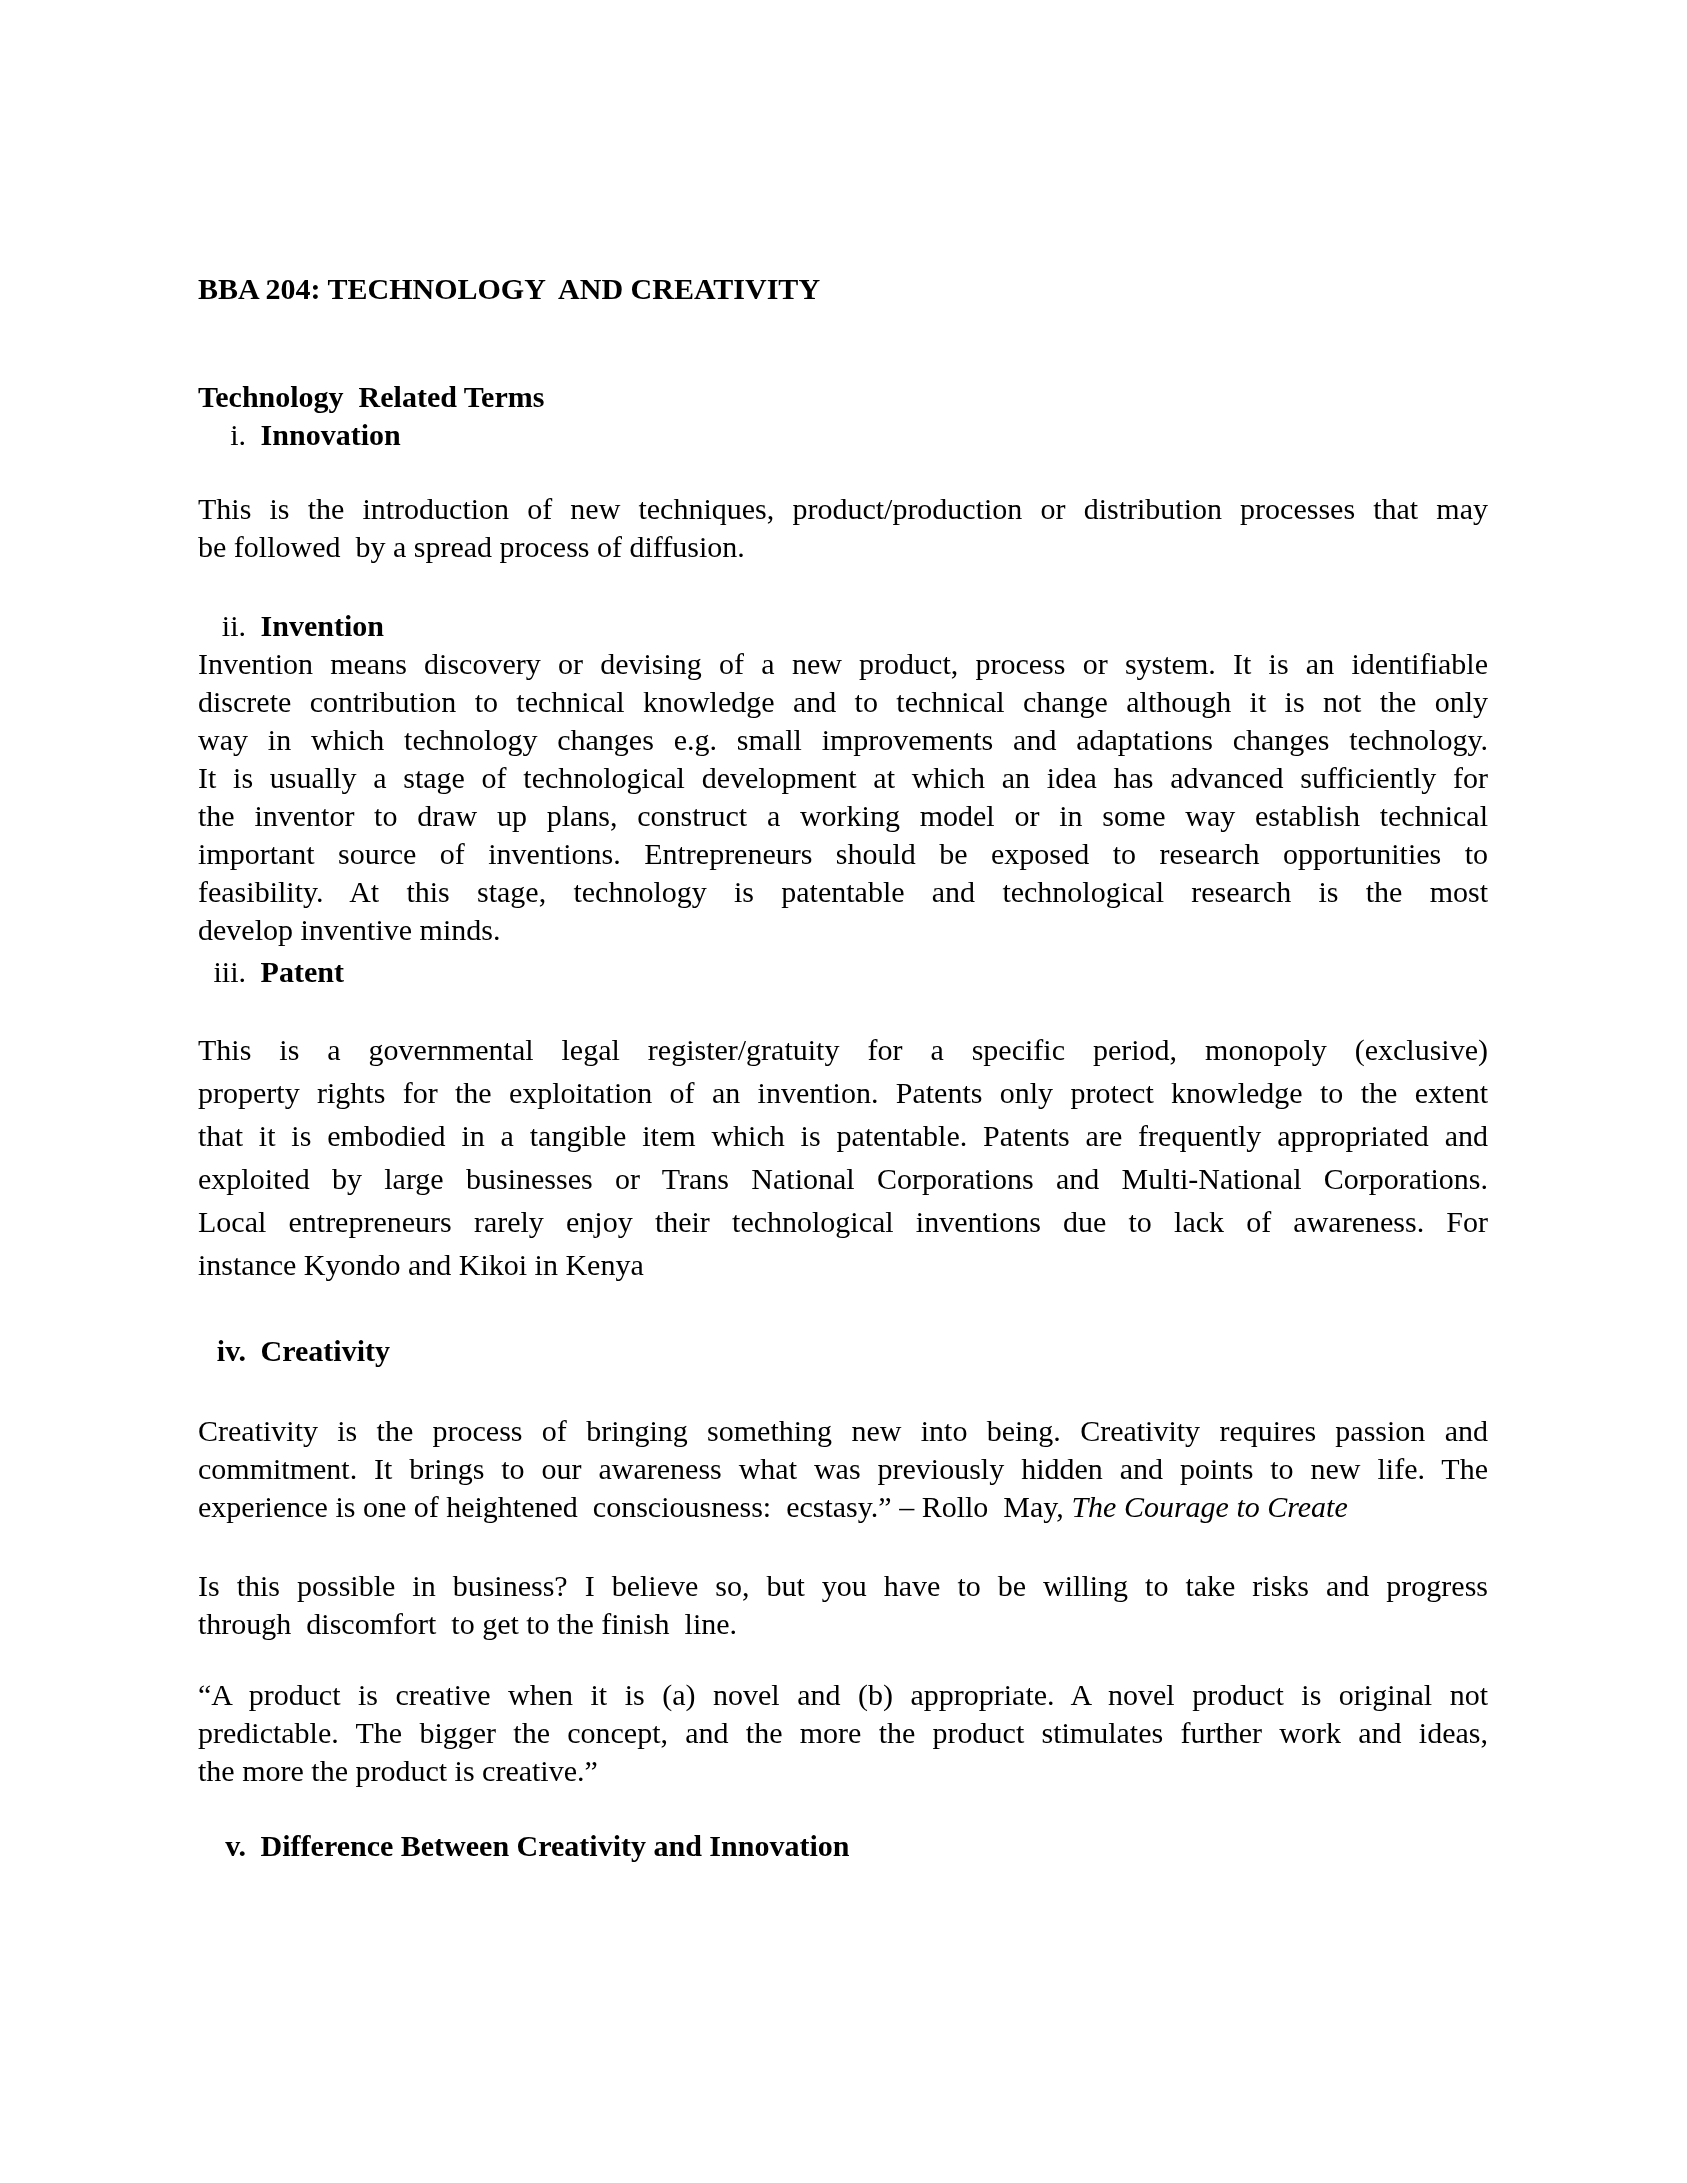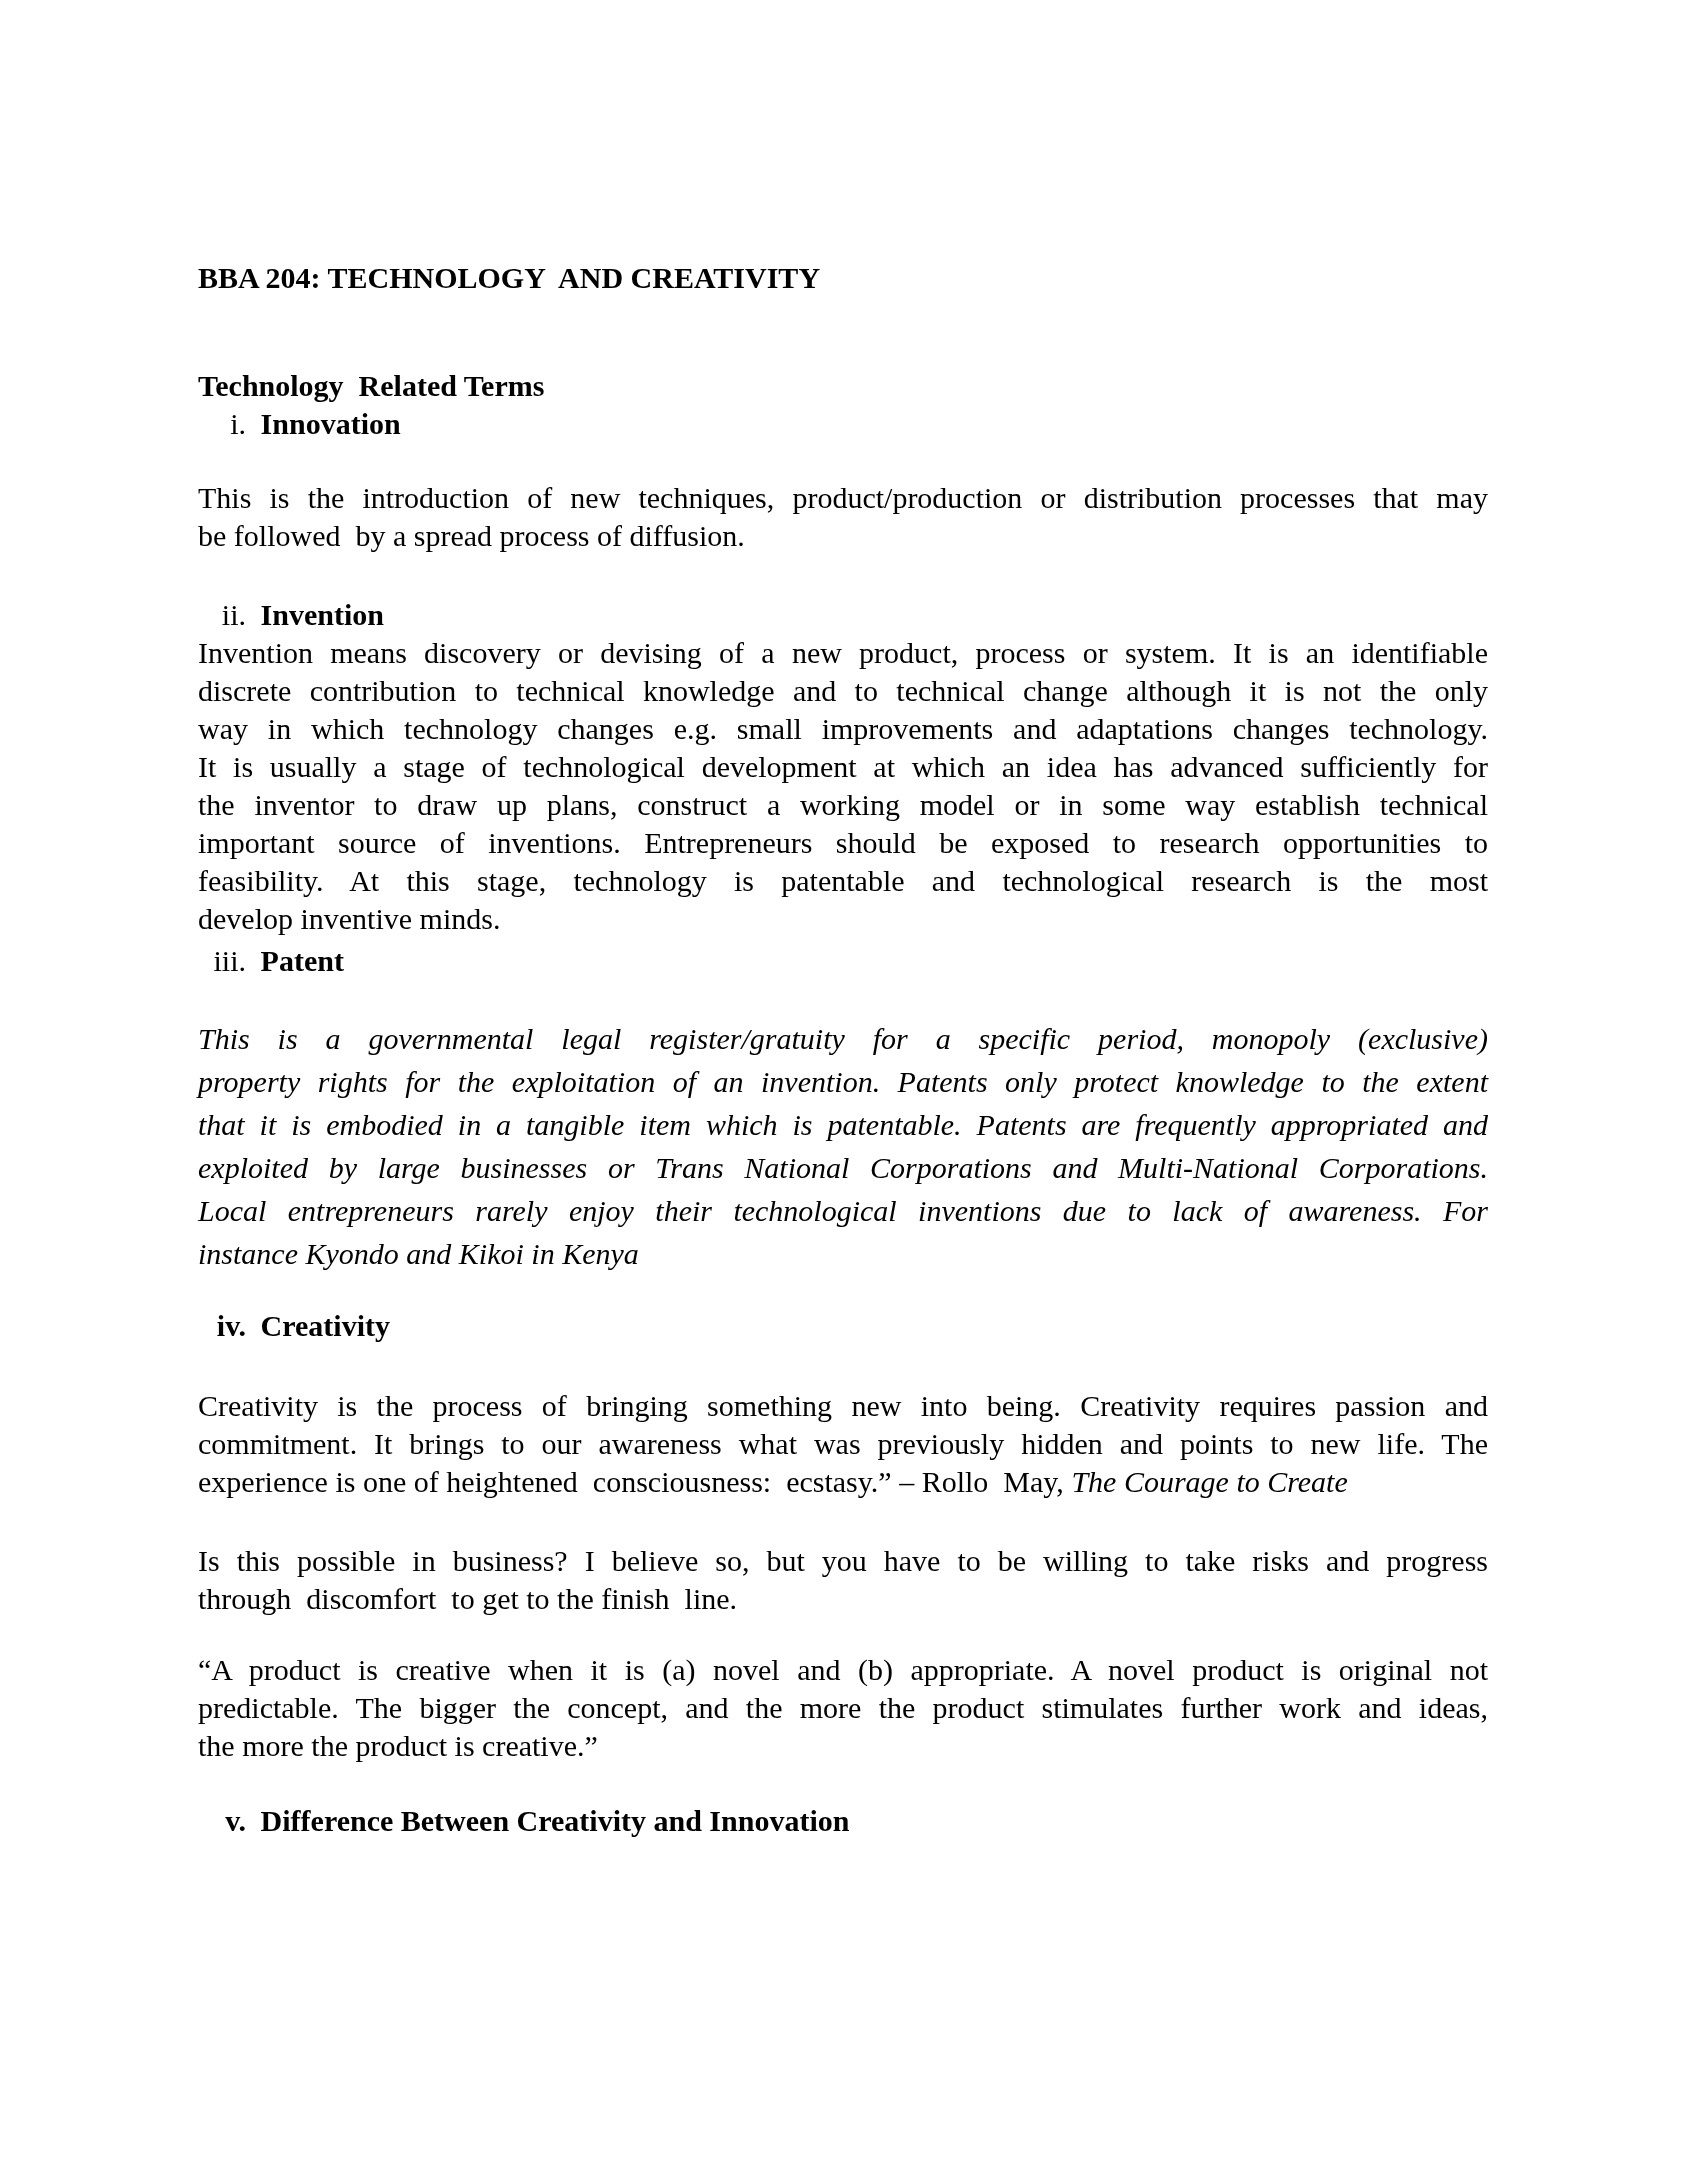--- a/index.html
+++ b/index.html
@@ -12,21 +12,21 @@
     width: 1687px;
     height: 2183px;
     background: #ffffff;
     font-family: "Liberation Serif", "DejaVu Serif", serif;
     color: #000000;
     overflow: hidden;
   }
   .content {
     position: absolute;
     left: 198px;
-    top: 259px;
+    top: 270px;
     width: 1290px;
     font-size: 30px;
     line-height: 38px;
   }
   .h-title {
     font-weight: bold;
     font-size: 30px;
     white-space: pre-wrap;
     margin: 0 0 70px 0;
   }
@@ -72,21 +72,21 @@
   .para-loose .jline, .para-loose .lline {
     line-height: 43px;
   }
   .italic {
     font-style: italic;
     text-align: right;
   }
   
   .mb-0   { margin-bottom: 0; }
   .mb-6   { margin-bottom: 4px; }
-  .mb-48  { margin-bottom: 32px; font-style: italic; }
+  .mb-48  { margin-bottom: 46px; }
   .mb-50  { margin-bottom: 33px; }
   .mb-54  { margin-bottom: 36px; }
   .mb-56  { margin-bottom: 37px; }
   .mb-62  { margin-bottom: 41px; }
   .mb-64  { margin-bottom: 42px; }
 </style>
 </head>
 <body>
 
 <div class="doc">

